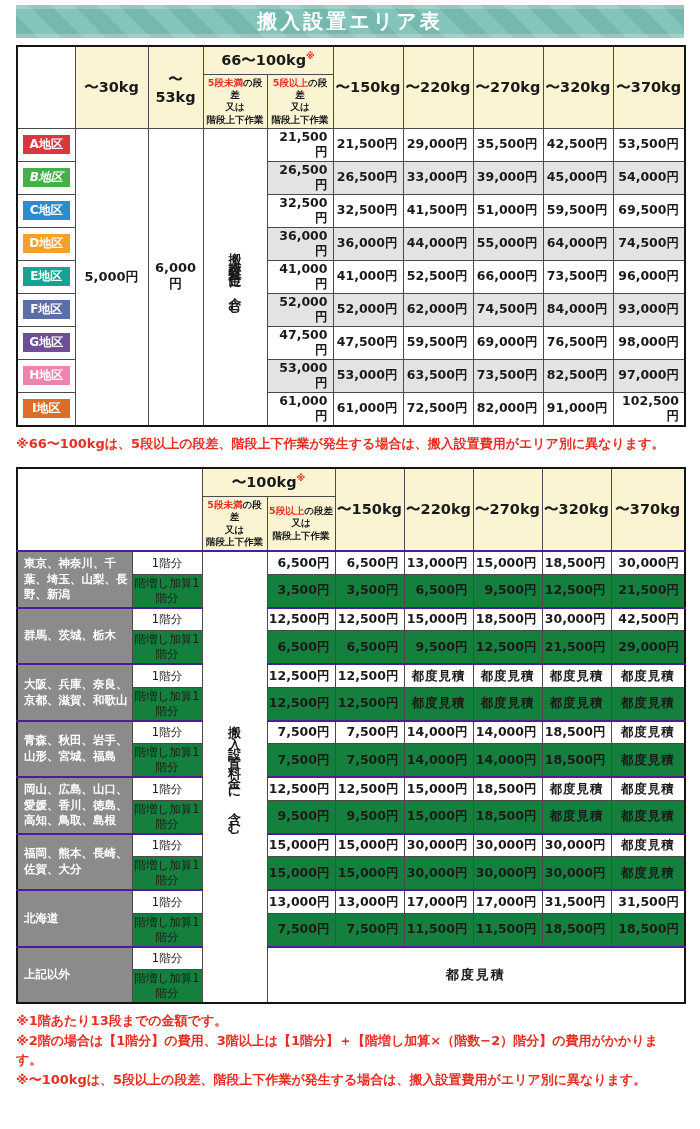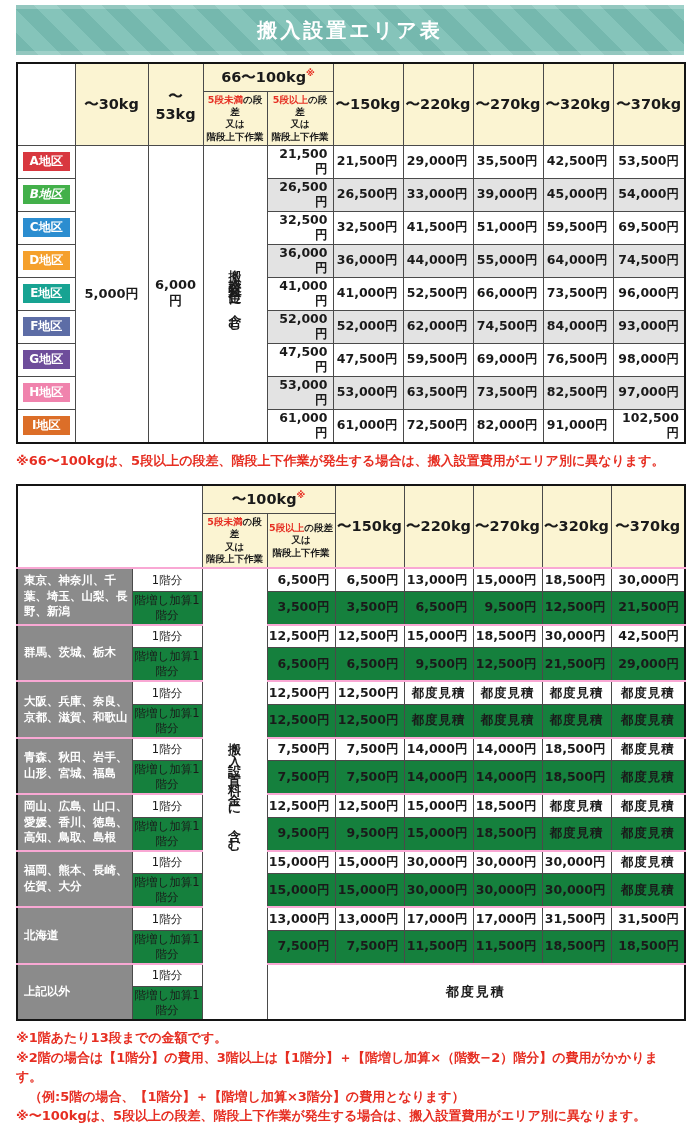--- a/index.html
+++ b/index.html
@@ -1,19 +1,19 @@
 <!DOCTYPE html>
 <html><head>
 <meta charset="utf-8">
 <style>
   html,body{margin:0;padding:0;background:#fff;}
   body{width:700px;font-family:"DejaVu Sans","Liberation Sans",sans-serif;color:#1a1a1a;}
   .page{padding:5px 16px 18px 16px;}
 
-  .ribbon{height:50px;display:flex;align-items:center;justify-content:center;
+  .ribbon{height:33px;display:flex;align-items:center;justify-content:center;
           color:#fff;font-weight:bold;font-size:20px;letter-spacing:3px;margin-bottom:7px;
           box-shadow:inset 0 4px 0 rgba(255,255,255,.22), inset 0 -4px 0 rgba(255,255,255,.22);}
   .ribbon.teal{background:repeating-linear-gradient(45deg,#75b8ae 0 16px,#85c4ba 16px 32px);}
 
   table{border-collapse:collapse;width:668px;table-layout:fixed;border:2px solid #141414;}
   th,td{border:1px solid #4a4a4a;overflow:hidden;}
   thead th{background:#fbf4d2;font-size:14.5px;font-weight:bold;text-align:center;padding:2px 0;}
   thead tr.toprow{height:28px;}
   thead tr.subrow{height:44px;}
   th.corner{background:#fff;}
@@ -31,21 +31,21 @@
             font-weight:bold;font-size:13px;letter-spacing:4px;line-height:1;}
   span.vert.wide{letter-spacing:10px;}
 
   th.area{background:#fff;padding:1px 5px;margin-left:16px;}
   .chip{display:flex;align-items:center;justify-content:center;height:19px;
         color:#fff;font-size:12px;font-weight:bold;}
 
   th.region{background:#8b8b8b;color:#fff;font-size:11.5px;font-weight:bold;
             text-align:left;vertical-align:middle;padding:2px 3px 2px 6px;line-height:1.35;}
   td.floor{font-size:11.5px;text-align:center;background:#fff;}
-  tr.gstart th,tr.gstart td{border-top:2px solid #f9a8d4;}
+  tr.gstart th,tr.gstart td{border-top:2px solid #4c1d95;}
   td.bigquote{text-align:center;font-size:13px;font-weight:bold;letter-spacing:2px;background:#fff;}
 
   .rednotes{color:#e62e22;font-size:13px;font-weight:bold;line-height:1.5;margin:7px 0 12px 0;}
   .rednotes div{margin:0;}
   .rednotes .indent{padding-left:13px;}
   .note-single{margin:7px 0 14px 0;}
 </style>
 </head>
 <body>
 
@@ -387,17 +387,16 @@
       </tr>
       <tr class="shade">
         <td class="floor">階増し加算1階分</td>
       </tr>
     </tbody>
   </table>
 
   <div class="rednotes">
     <div>※1階あたり13段までの金額です。</div>
     <div>※2階の場合は【1階分】の費用、3階以上は【1階分】＋【階増し加算×（階数−2）階分】の費用がかかります。</div>
-    <div class="indent">（例:5階の場合、【1階分】＋【階増し加算×3階分】の費用となります）</div>
     <div>※〜100kgは、5段以上の段差、階段上下作業が発生する場合は、搬入設置費用がエリア別に異なります。</div>
   </div>
 
 </div>
 
 </body></html>

